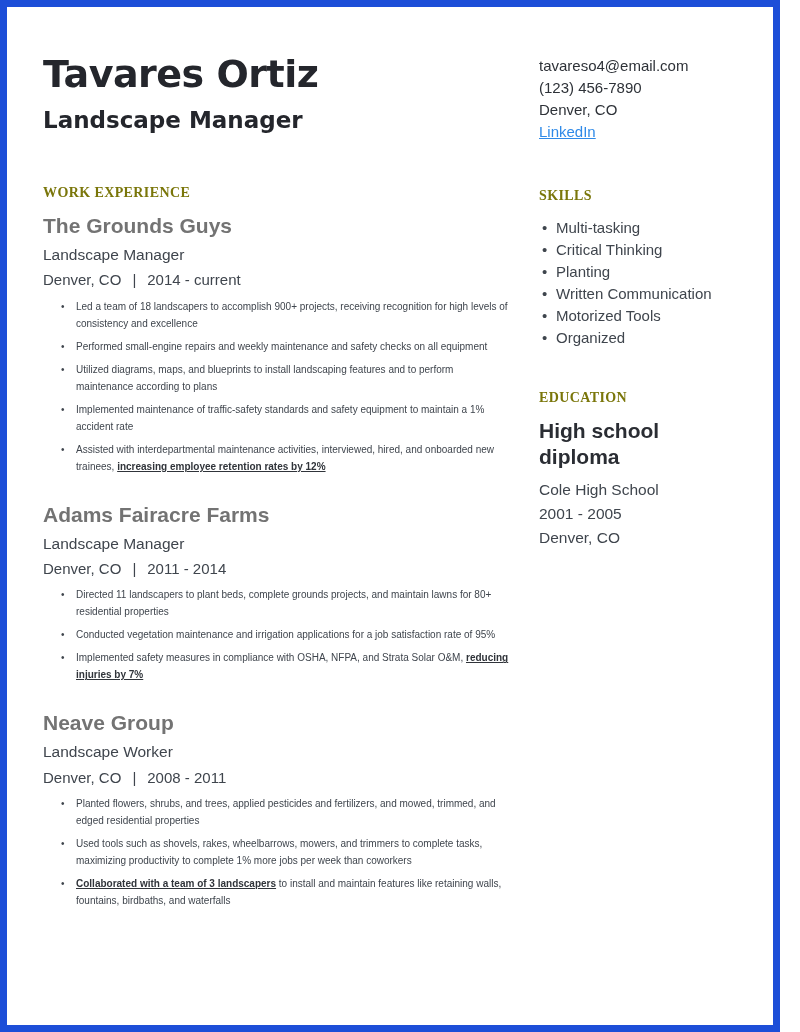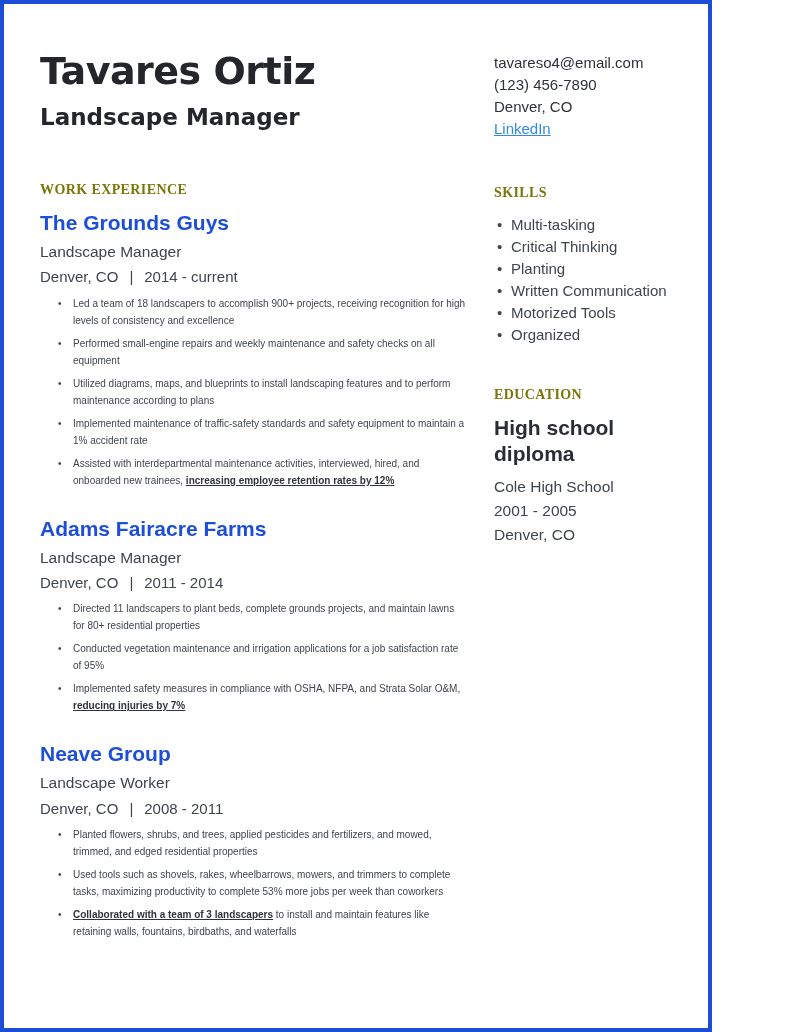--- a/index.html
+++ b/index.html
@@ -1,24 +1,24 @@
 <!DOCTYPE html>
 <html><head>
 <meta charset="utf-8">
 <style>
   * { box-sizing: border-box; margin: 0; padding: 0; }
   html, body { background: #ffffff; }
   body { font-family: "Liberation Sans", sans-serif; }
 
   .page {
-    width: 712px;
+    width: 780px;
     height: 1032px;
-    border: 4px solid #1d4ed8;
+    border: 7px solid #1d4ed8;
     background: #ffffff;
-    padding: 30px 8px 20px 36px;
+    padding: 30px 28px 20px 36px;
     overflow: hidden;
   }
   .grid {
     display: grid;
     grid-template-columns: 1fr 206px;
     column-gap: 28px;
   }
 
   
   .name {
@@ -44,21 +44,21 @@
     font-weight: 700;
     letter-spacing: 0.4px;
     color: #7a760a;
     margin: 0 0 12px 0;
     line-height: 1.25;
   }
   .job { margin-bottom: 28px; }
   .company {
     font-size: 21px;
     font-weight: 700;
-    color: #1d4ed8;
+    color: #737373;
     margin: 0 0 7px 0;
     line-height: 1.15;
   }
   .role {
     font-size: 15.5px;
     color: #3f454d;
     margin: 0 0 5px 0;
     line-height: 1.3;
   }
   .meta {
@@ -177,21 +177,21 @@
       </section>
 
       <section class="job">
         <h4 class="company">Neave Group</h4>
         <div class="role">Landscape Worker</div>
         <div class="meta">
           <span>Denver, CO</span><span class="sep">|</span><span>2008 - 2011</span>
         </div>
         <ul class="bullets">
           <li><span>Planted flowers, shrubs, and trees, applied pesticides and fertilizers, and mowed, trimmed, and edged residential properties</span><span class="em"></span><span></span></li>
-          <li><span>Used tools such as shovels, rakes, wheelbarrows, mowers, and trimmers to complete tasks, maximizing productivity to complete 53% more jobs per week than coworkers</span><span class="em"></span><span></span></li>
+          <li><span>Used tools such as shovels, rakes, wheelbarrows, mowers, and trimmers to complete tasks, maximizing productivity to complete 1% more jobs per week than coworkers</span><span class="em"></span><span></span></li>
           <li><span></span><span class="em">Collaborated with a team of 3 landscapers</span><span> to install and maintain features like retaining walls, fountains, birdbaths, and waterfalls</span></li>
         </ul>
       </section>
     </div>
 
     <div class="col-right">
       <div class="contact">
         <div>tavareso4@email.com</div>
         <div>(123) 456-7890</div>
         <div>Denver, CO</div>

